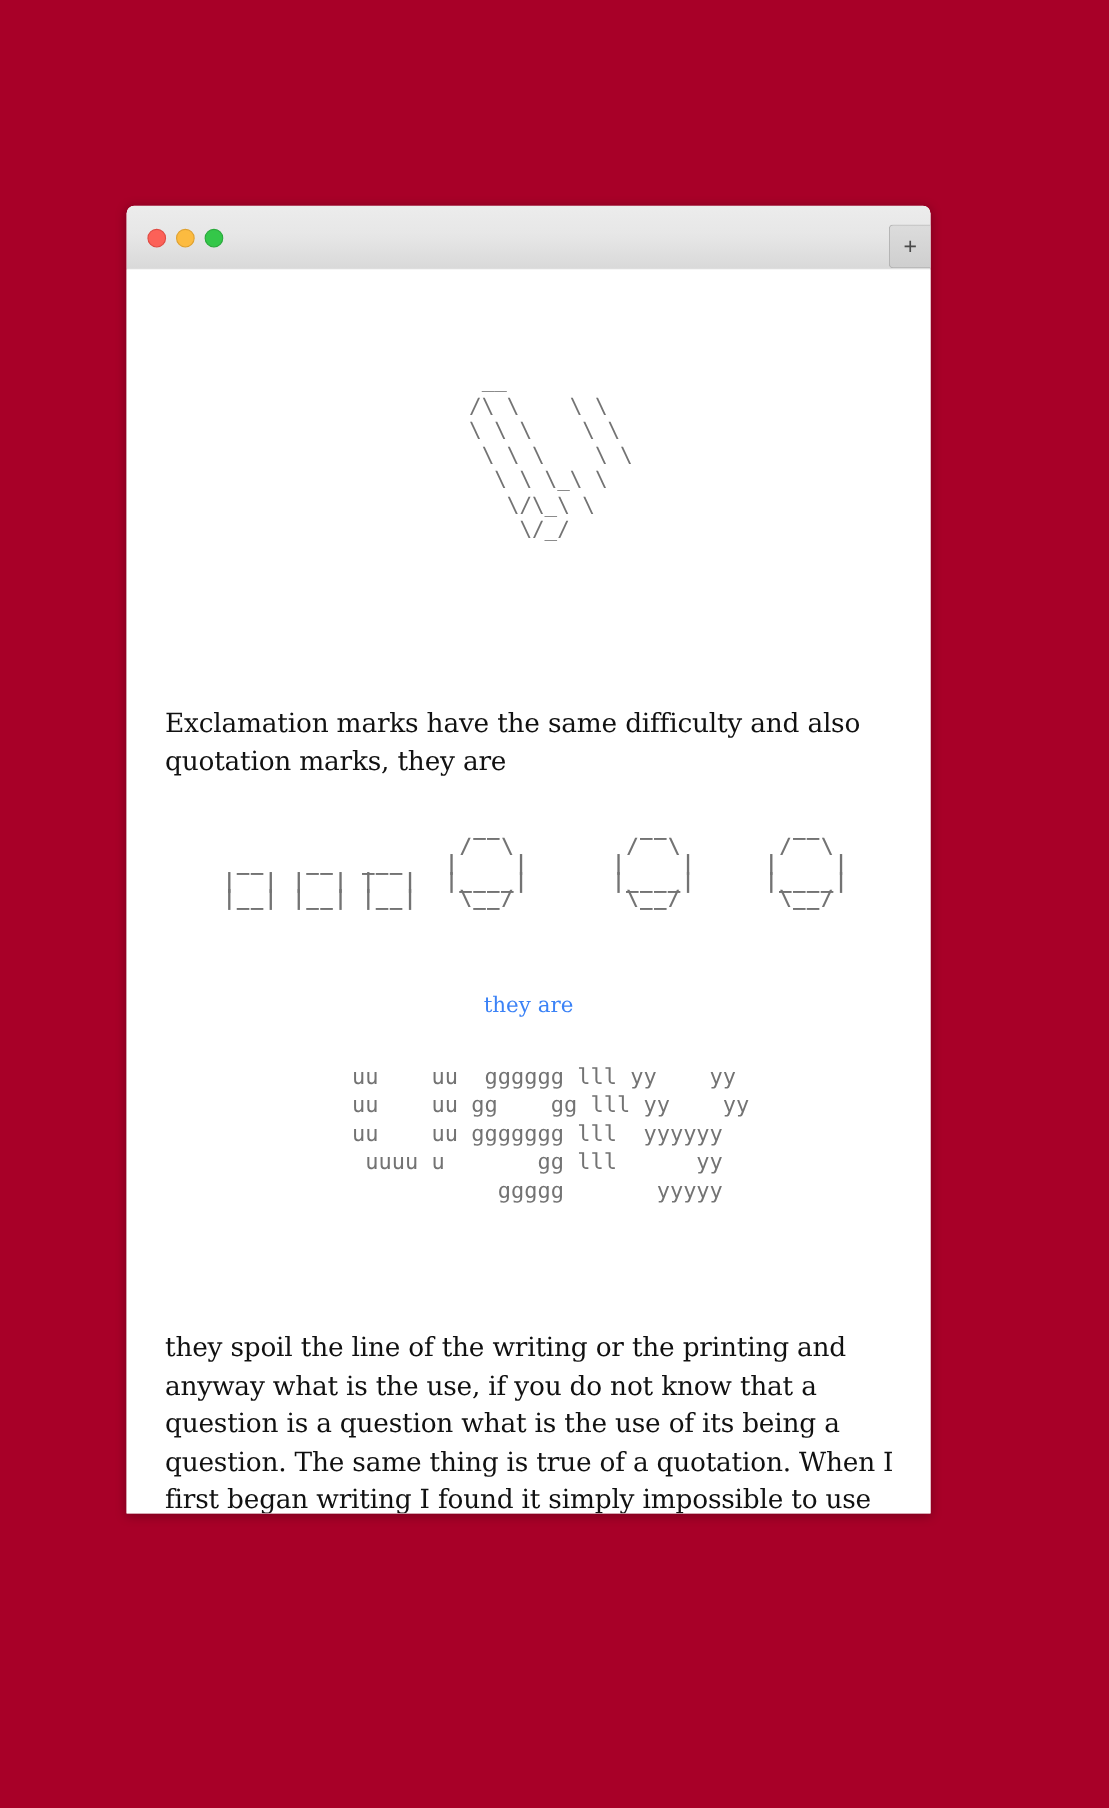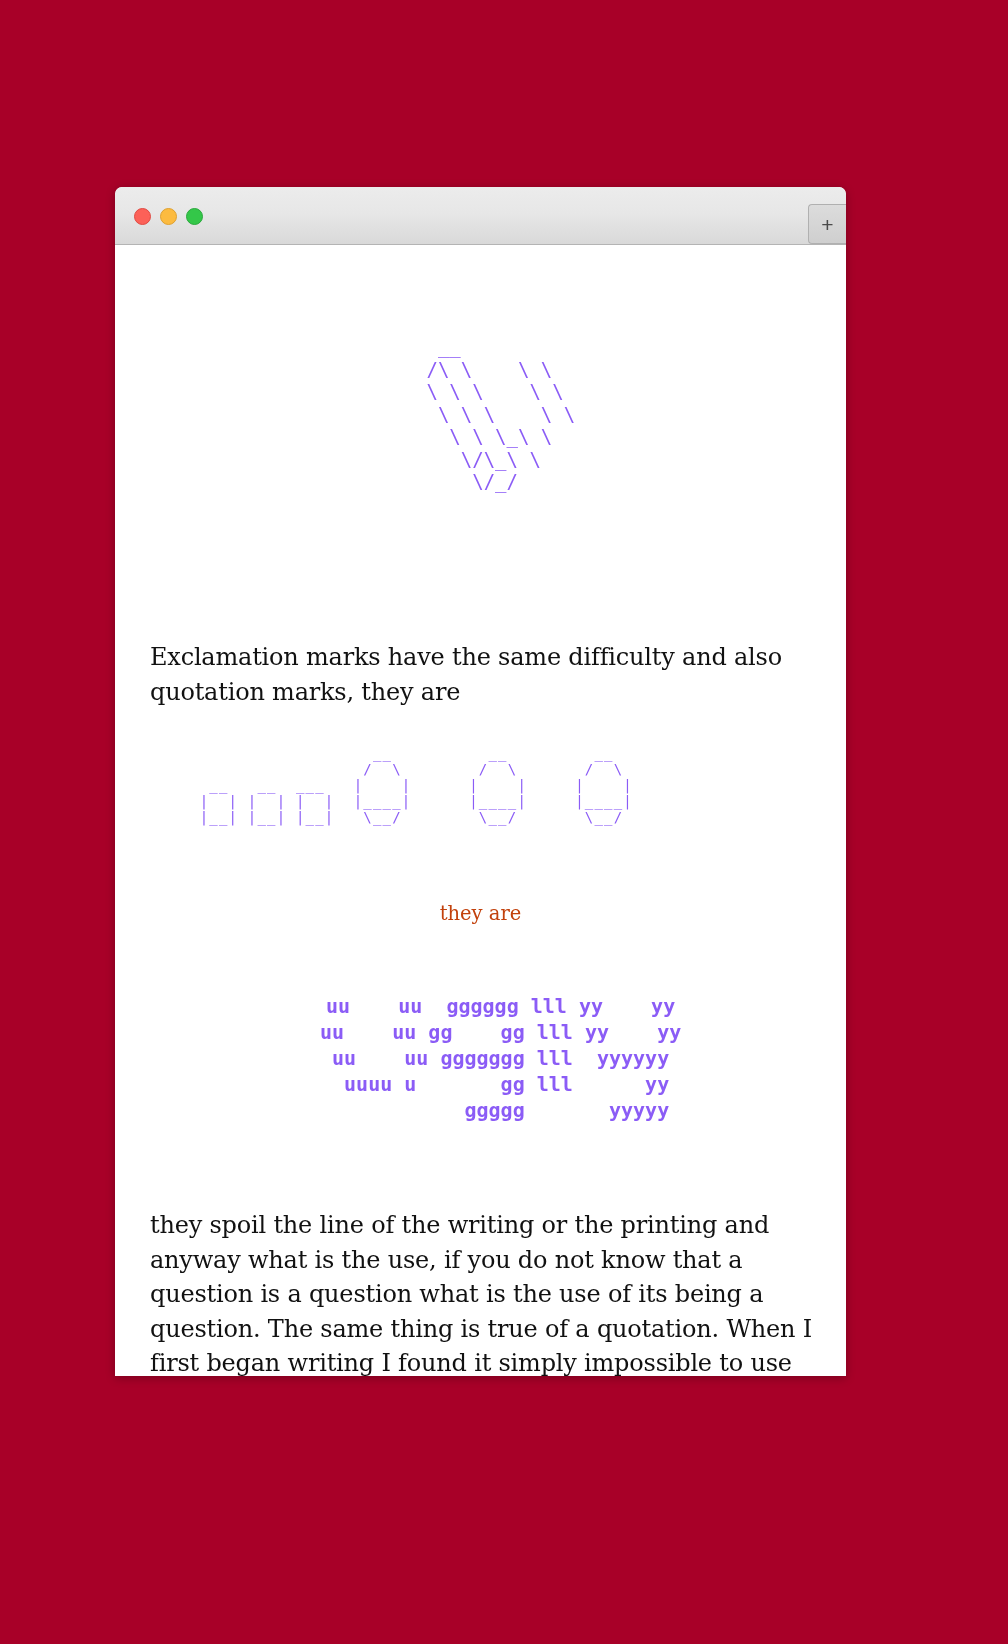--- a/index.html
+++ b/index.html
@@ -75,21 +75,21 @@
     position: relative;
     height: 1131px;
     background: #ffffff;
     overflow: hidden;
   }
 
   
   .ascii-art {
     font-family: "DejaVu Sans Mono", "Liberation Mono", monospace;
     white-space: pre;
-    color: #8b5cf6;
+    color: #737373;
     margin: 0;
   }
 
   .art-bang {
     position: absolute;
     left: 300px;
     top: 90px;
     font-size: 19px;
     line-height: 22.5px;
     letter-spacing: 0px;
@@ -105,46 +105,46 @@
     line-height: 34.5px;
     letter-spacing: -0.2px;
   }
   .prose.lead  { top: 395px; }
   .prose.tail  { top: 963px; }
 
   .art-quotes {
     position: absolute;
     left: 75px;
     top: 500px;
-    font-size: 14px;
+    font-size: 19px;
     line-height: 16px;
     letter-spacing: 1.2px;
+    font-weight: bold;
   }
 
   .they-are {
     position: absolute;
     left: 0;
     top: 655px;
     width: 731px;
     text-align: center;
-    color: #c2410c;
+    color: #3b82f6;
     font-family: "DejaVu Serif", "Liberation Serif", serif;
     font-size: 19.5px;
     line-height: 28px;
   }
 
   .art-ugly {
     position: absolute;
     left: 205px;
-    top: 748px;
+    top: 720px;
     font-size: 20px;
     line-height: 26px;
-    font-weight: bold;
+    font-weight: normal;
     letter-spacing: 0px;
-    text-align: center;
   }
 </style>
 </head>
 <body style="background: rgb(168, 0, 40);">
 
 <div class="window">
 
   <div class="titlebar">
     <div class="traffic-lights">
       <span class="light close"></span>

